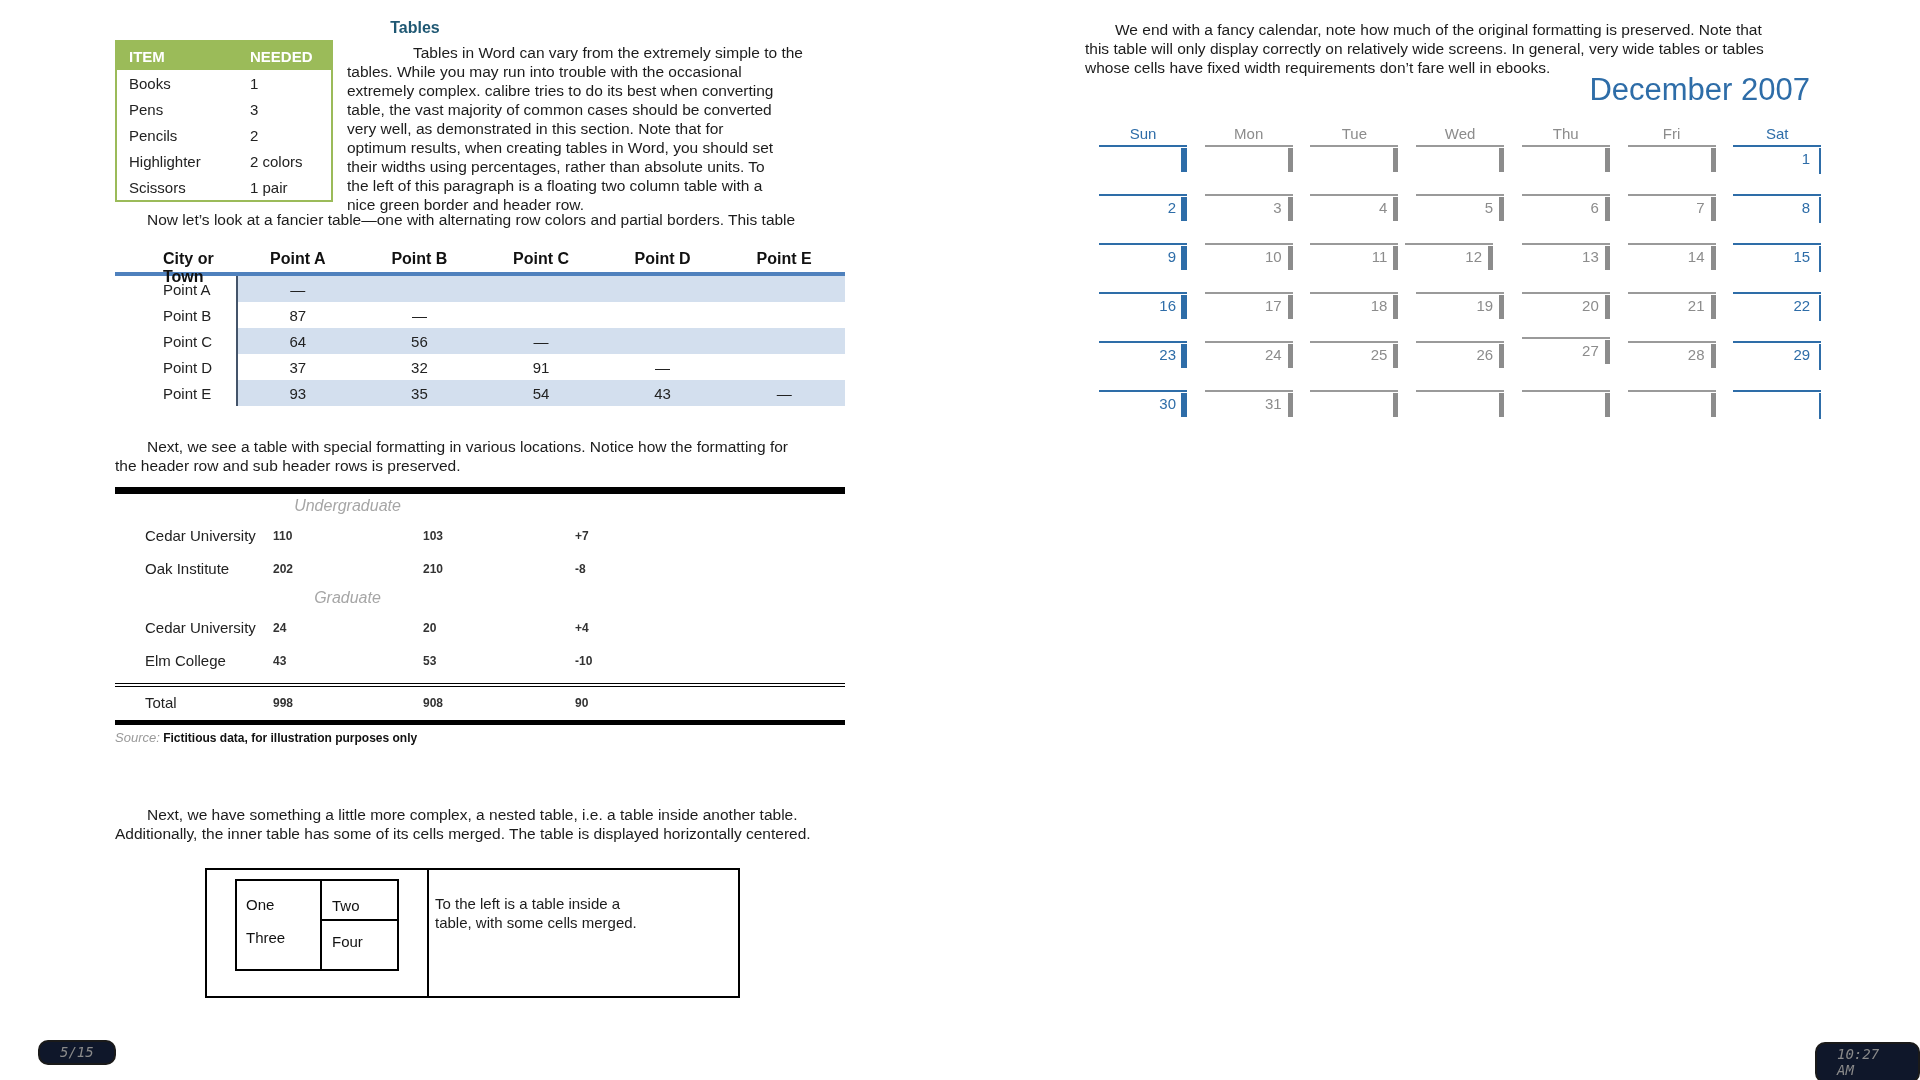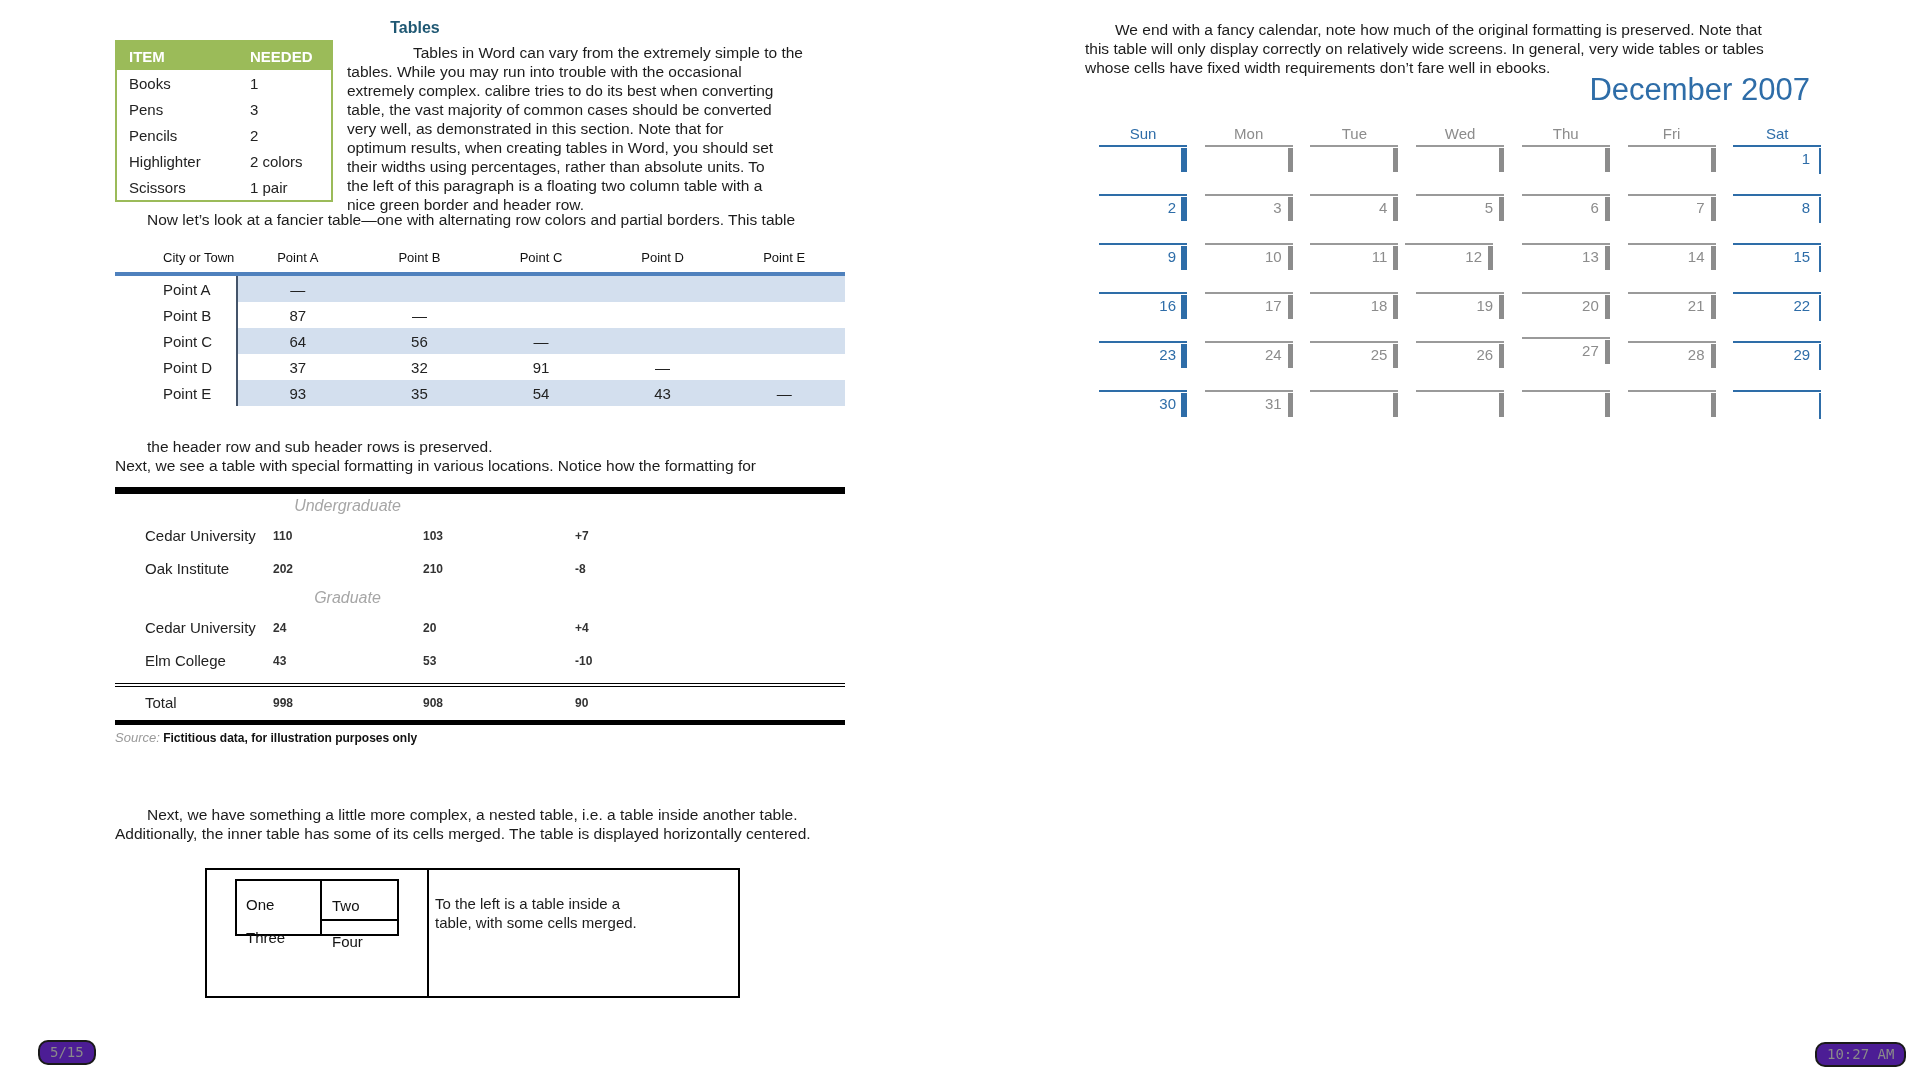--- a/index.html
+++ b/index.html
@@ -24,21 +24,21 @@
   .ic1{width:121px;padding-left:12px;}
   .ic2{flex:1;}
 
   
   #tables-heading{left:345px;top:19px;width:140px;text-align:center;font-size:16px;font-weight:bold;color:#1F5873;}
   #intro-para{left:347px;top:43px;width:500px;}
   #fancier-para{left:115px;top:210px;width:740px;}
 
   
   #fancy-table{left:115px;top:250px;width:730px;}
-  #fancy-head{display:flex;height:22px;font-size:13px;font-weight:normal;color:#111;align-items:flex-start;}
+  #fancy-head{display:flex;height:22px;font-size:16px;font-weight:bold;color:#111;align-items:flex-start;}
   .fh1{width:122px;padding-left:48px;box-sizing:border-box;}
   .fh{width:121.6px;text-align:center;}
   #fancy-blue{height:4px;background:#4F81BD;}
   #fancy-body{position:relative;}
   .frow{position:relative;height:26px;display:flex;align-items:center;font-size:15px;}
   .fband{position:absolute;left:122px;right:0;top:0;bottom:0;background:#D3DFEE;}
   .flabel{width:122px;padding-left:48px;box-sizing:border-box;position:relative;}
   .fcell{width:121.6px;text-align:center;position:relative;}
   #fancy-vline{position:absolute;left:121px;top:26px;width:2px;height:130px;background:#44546A;}
 
@@ -65,21 +65,21 @@
   #c-bottom{height:5px;background:#000;}
   #c-source{margin-top:5px;font-size:12px;}
   #c-source .slbl{font-style:italic;color:#999;font-size:13px;}
   #c-source .stxt{font-weight:bold;color:#111;}
 
   #nested-para{left:115px;top:805px;width:740px;}
 
   
   #nested-outer{left:205px;top:868px;width:535px;height:130px;border:2px solid #000;box-sizing:border-box;}
   #o-divider{position:absolute;left:220px;top:0;bottom:0;width:2px;background:#000;}
-  #inner-table{position:absolute;left:28px;top:9px;width:164px;height:57px;border:2px solid #000;box-sizing:border-box;}
+  #inner-table{position:absolute;left:28px;top:9px;width:164px;height:92px;border:2px solid #000;box-sizing:border-box;}
   #i-vline{position:absolute;left:83px;top:0;bottom:0;width:2px;background:#000;}
   #i-hline{position:absolute;left:83px;top:38px;right:0;height:2px;background:#000;}
   .icell{position:absolute;font-size:15px;color:#111;}
   #cell-one{left:9px;top:15px;}
   #cell-three{left:9px;top:48px;}
   #cell-two{left:95px;top:16px;}
   #cell-four{left:95px;top:52px;}
   #nested-caption{position:absolute;left:228px;top:24px;width:300px;font-size:15px;line-height:19px;color:#1c1c1c;}
 
   
@@ -93,23 +93,23 @@
   .ccell.sun{border-top-color:#2E6DA8;} .ccell.sat{border-top-color:#2E6DA8;}
   .ccell.wd{border-top-color:#9a9a9a;}
   .ccell.sun .cbar{background:#2E6DA8;width:6px;}
   .ccell.sat .cbar{background:#2E6DA8;width:2px;height:26px;}
   .ccell.wd .cbar{background:#8C8C8C;}
   .cday{position:absolute;right:11px;top:3px;font-size:15px;}
   .sun .cday,.sat .cday{color:#2E6DA8;}
   .wd .cday{color:#8C8C8C;}
 
   
-  .badge{position:absolute;border:2px solid #1a1a1a;border-radius:10px;background:#4c1d95;
-         padding:2px 10px 3px;font-family:"DejaVu Sans Mono", monospace;
-         font-size:14px;color:#8a8a8a;}
+  .badge{position:absolute;border:2px solid #1a1a1a;border-radius:10px;background:#0f172a;
+         padding:2px 20px 3px;font-family:"DejaVu Sans Mono", monospace;
+         font-size:14px;color:#8a8a8a;font-style:italic;}
   #page-badge{left:38px;top:1040px;}
   #clock-badge{left:1815px;top:1042px;}
 </style>
 </head>
 <body>
 
 <div>
 
   <div class="abs" id="items-table">
     <div id="items-head">
@@ -209,22 +209,22 @@
           <div class="fcell">35</div>
           <div class="fcell">54</div>
           <div class="fcell">43</div>
           <div class="fcell">—</div>
         </div>
       </div>
     <div id="fancy-vline"></div>
   </div>
 
   <div class="abs para lines ind32" id="special-para">
+      <div>Next, we see a table with special formatting in various locations. Notice how the formatting for</div>
       <div>the header row and sub header rows is preserved.</div>
-      <div>Next, we see a table with special formatting in various locations. Notice how the formatting for</div>
     </div>
 
   <div class="abs" id="college-table">
     <div id="c-top"></div>
     <div id="c-hline"></div>
     <div>
         <div class="csub">
           <div class="csubspan">Undergraduate</div>
         </div>
         <div class="crow">

